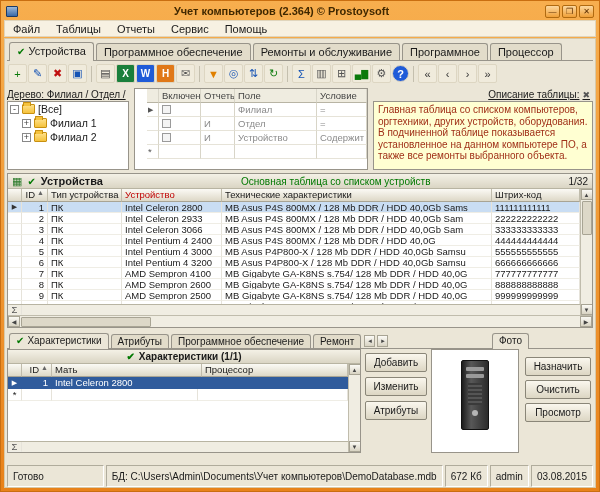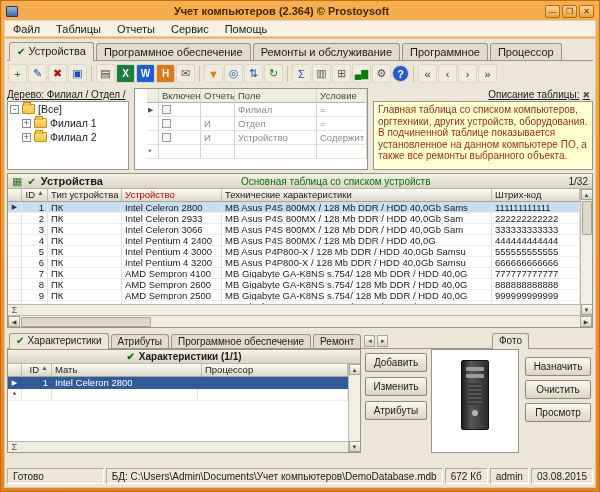--- a/index.html
+++ b/index.html
@@ -127,21 +127,21 @@
   .photo-box { width:88px; border:1px solid #98948A; background:#fff; overflow:hidden; }
   .tower { width:28px; height:70px; margin:10px auto 0; background:linear-gradient(90deg,#1c1c1c,#585858 35%,#2b2b2b);
            border-radius:2px; border:1px solid #111; padding-top:3px; }
   .bay { height:4px; background:#9a9a9a; margin:3px 4px 0; border-radius:1px; }
   .vent { height:22px; margin:5px 6px 0; background:repeating-linear-gradient(#3a3a3a 0 2px,#555 2px 4px); }
   .pwr { width:6px; height:6px; border-radius:50%; background:#b5b5b5; margin:5px auto 0; }
   .photo-btn-col { flex:1; display:flex; flex-direction:column; gap:4px; padding:8px 2px 0; }
 
   
   .statusbar { margin-top:auto; height:20px; display:flex; gap:2px; align-items:center; font-size:10px; padding-top:2px; }
-  .scell { height:16px; border:1px solid; border-color:#B0AC9C #FFFFFF #FFFFFF #B0AC9C; padding:7px 5px;
+  .scell { height:22px; border:1px solid; border-color:#B0AC9C #FFFFFF #FFFFFF #B0AC9C; padding:7px 5px;
            display:flex; align-items:center; white-space:nowrap; overflow:hidden; }
   .s-ready { flex:1; }
 </style>
 </head>
 <body>
 
 <div class="win">
 
   <div class="titlebar">
     <span class="app-icon"></span>

